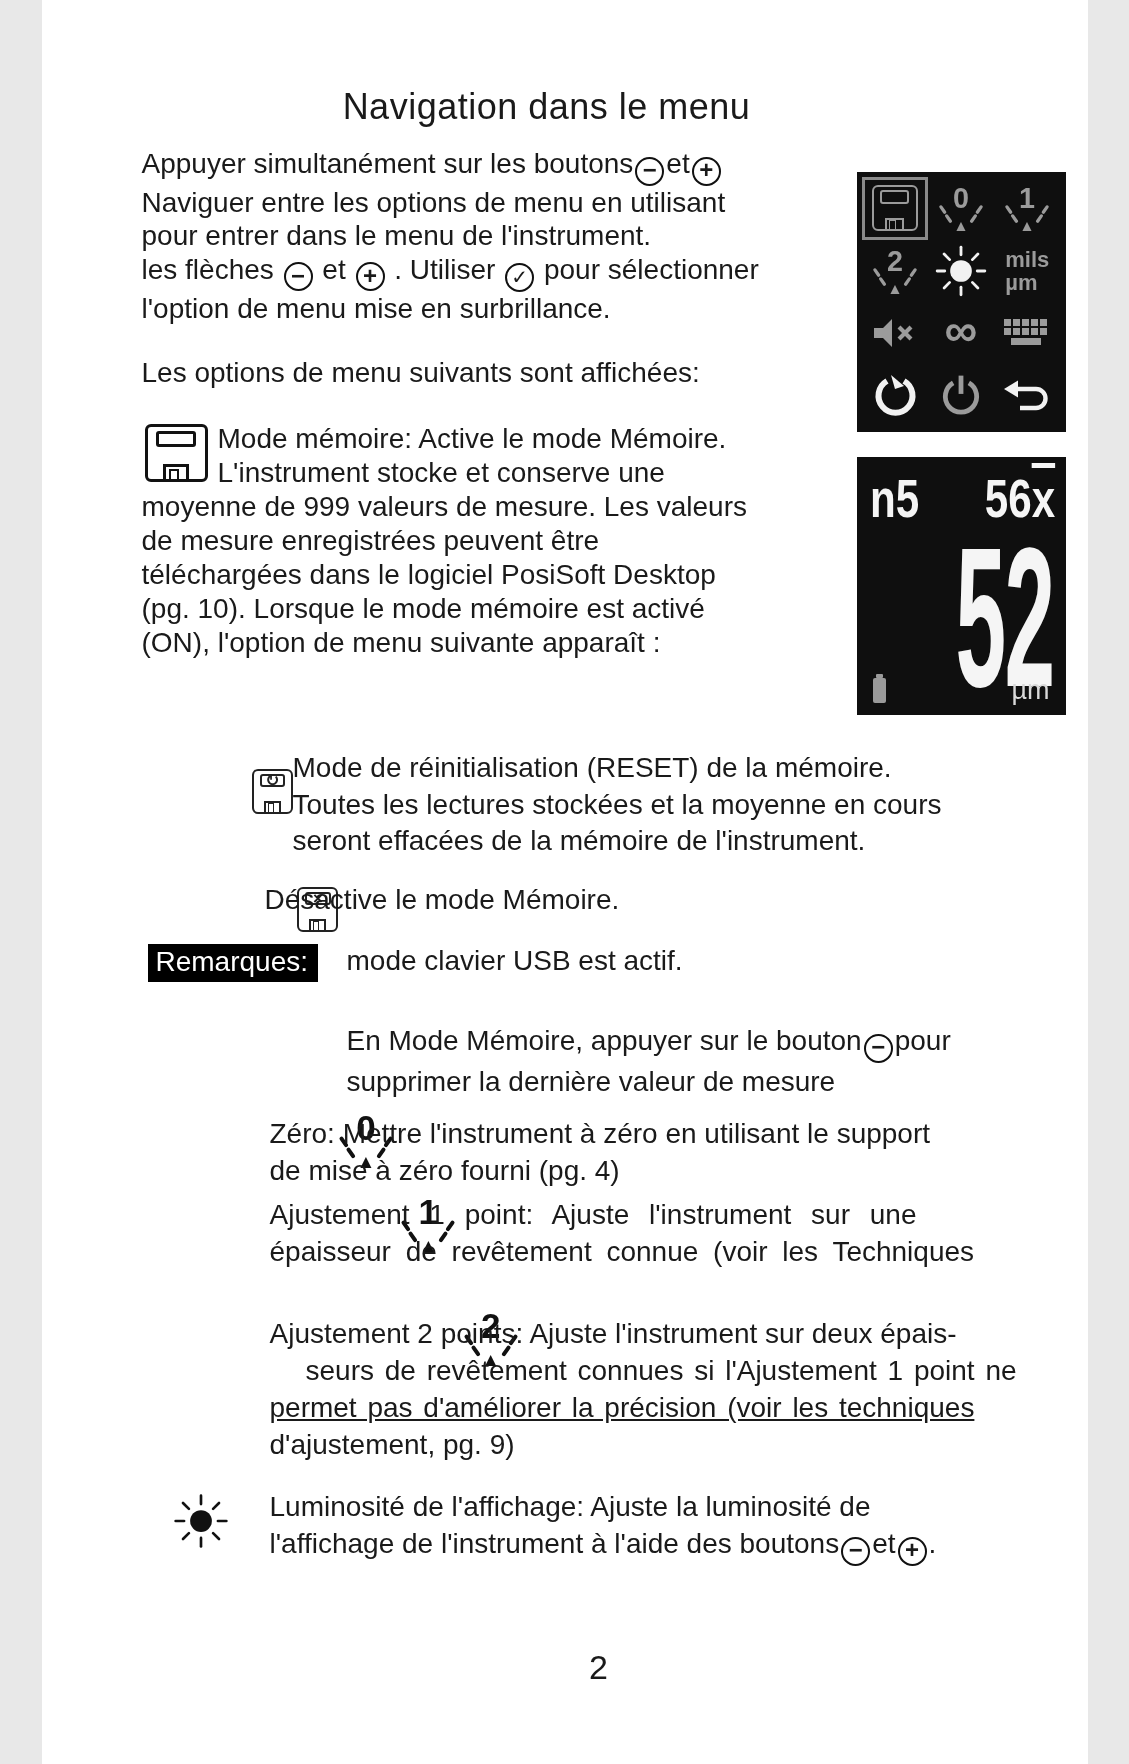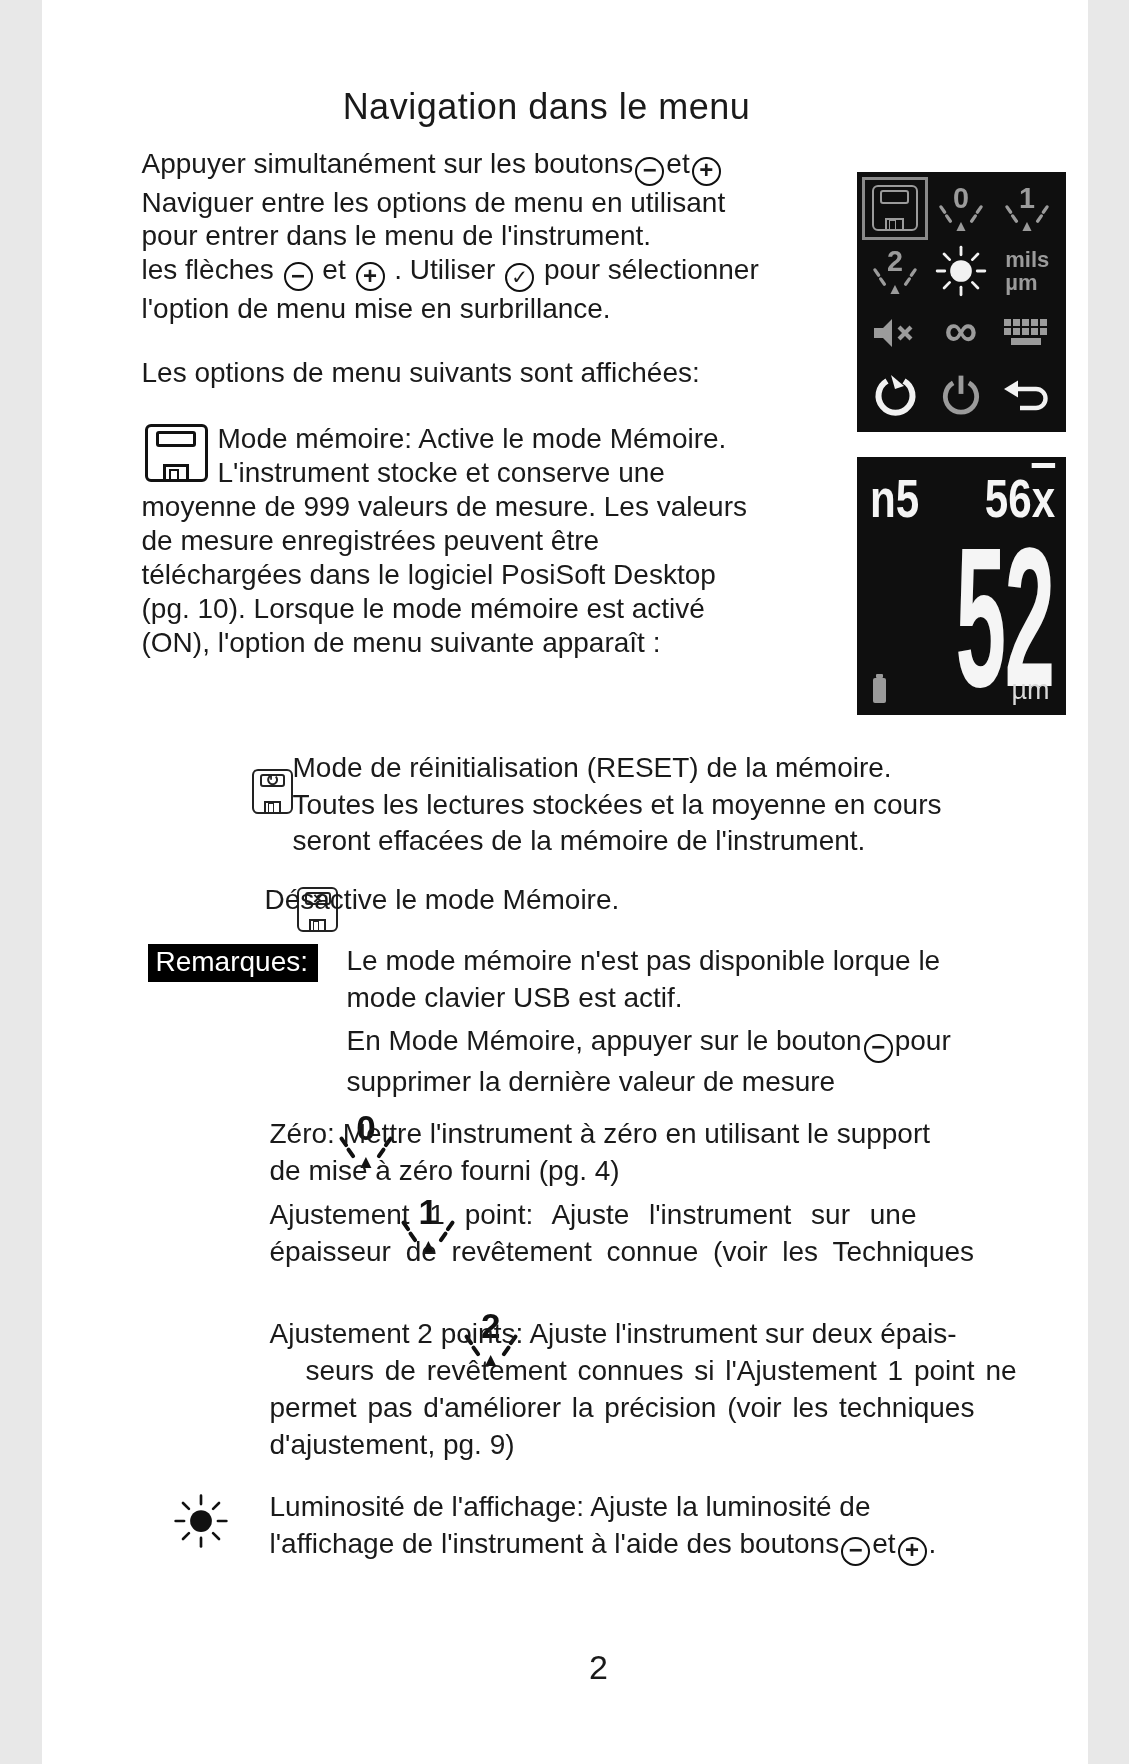--- a/index.html
+++ b/index.html
@@ -102,21 +102,21 @@
   .notes-label{
     left:106px;top:944px;background:#000;color:#fff;
     font-size:28px;padding:4px 10px 6px 8px;line-height:1;
   }
   .pagenum{left:0;top:1648px;width:1114px;text-align:center;font-size:34px;}
 
   
   .adjust1-text .tline:nth-child(1){word-spacing:12px;}
   .adjust1-text .tline:nth-child(2){word-spacing:7px;}
   .adjust2-text .tline:nth-child(2){word-spacing:3px;margin-left:36px;}
-  .adjust2-text .tline:nth-child(3){word-spacing:3px;}
+  .adjust2-text .tline:nth-child(3){word-spacing:3px;text-decoration:underline;}
 
   svg{display:block;}
 </style>
 </head>
 <body>
 
 <div class="page">
 
   
   <div class="abs title">Navigation dans le menu</div>
@@ -305,21 +305,20 @@
         <i></i>
       </span>
   </span>
   <div class="abs item-text" style="left:223px;top:882px;">
       <div class="tline">Désactive le mode Mémoire.</div>
     </div>
 
   
   <div class="abs notes-label">Remarques:</div>
   <div class="abs item-text" style="left:305px;top:942px;line-height:37px;">
-      <div class="tline">Le mode mémoire n'est pas disponible lorque le</div>
       <div class="tline">mode clavier USB est actif.</div>
     </div>
   <div class="abs item-text" style="left:305px;top:1022px;line-height:37px;">
       <div class="tline">En Mode Mémoire, appuyer sur le bouton<span class="btn-circle">
           <span class="g">−</span>
         </span>pour</div>
       <div class="tline">supprimer la dernière valeur de mesure</div>
     </div>
 
   

